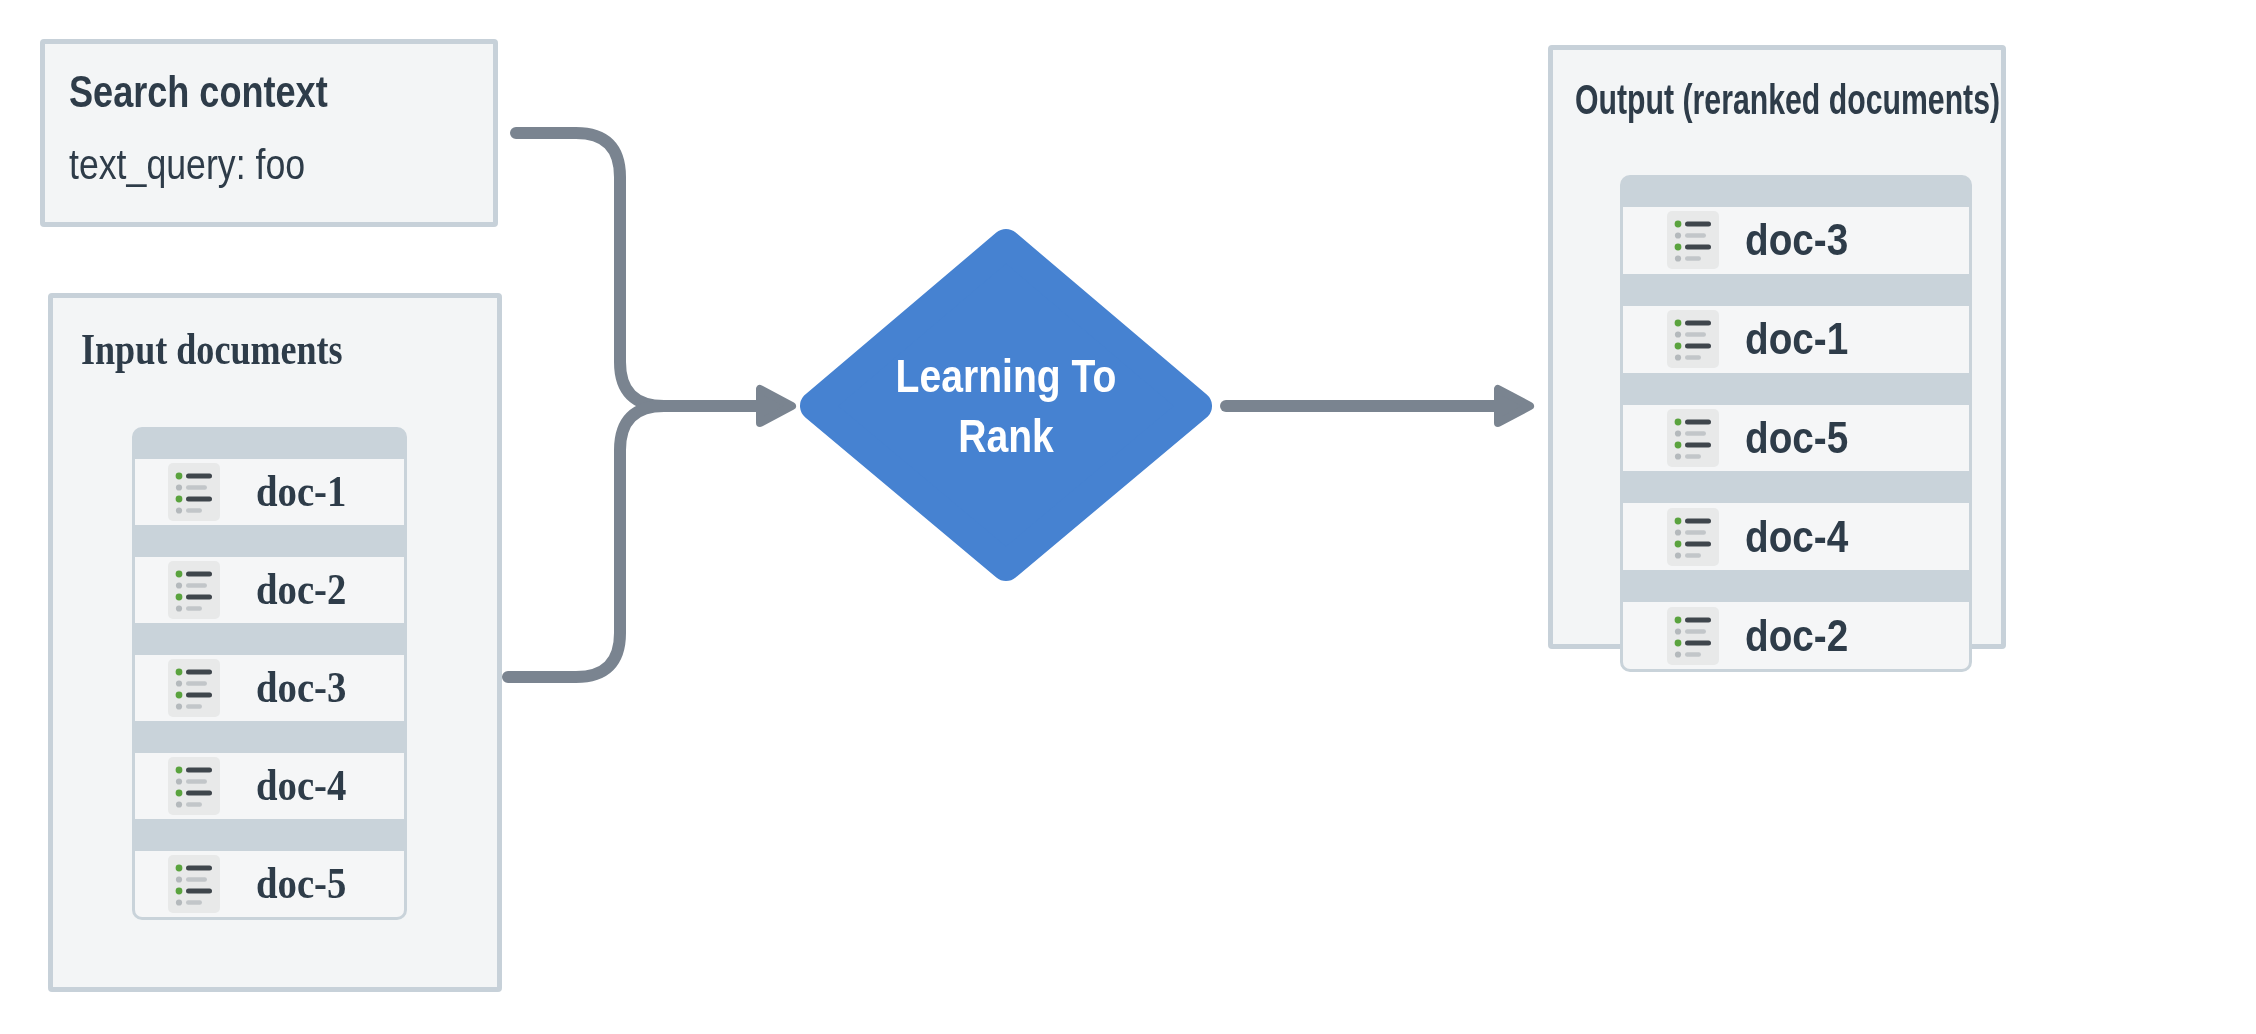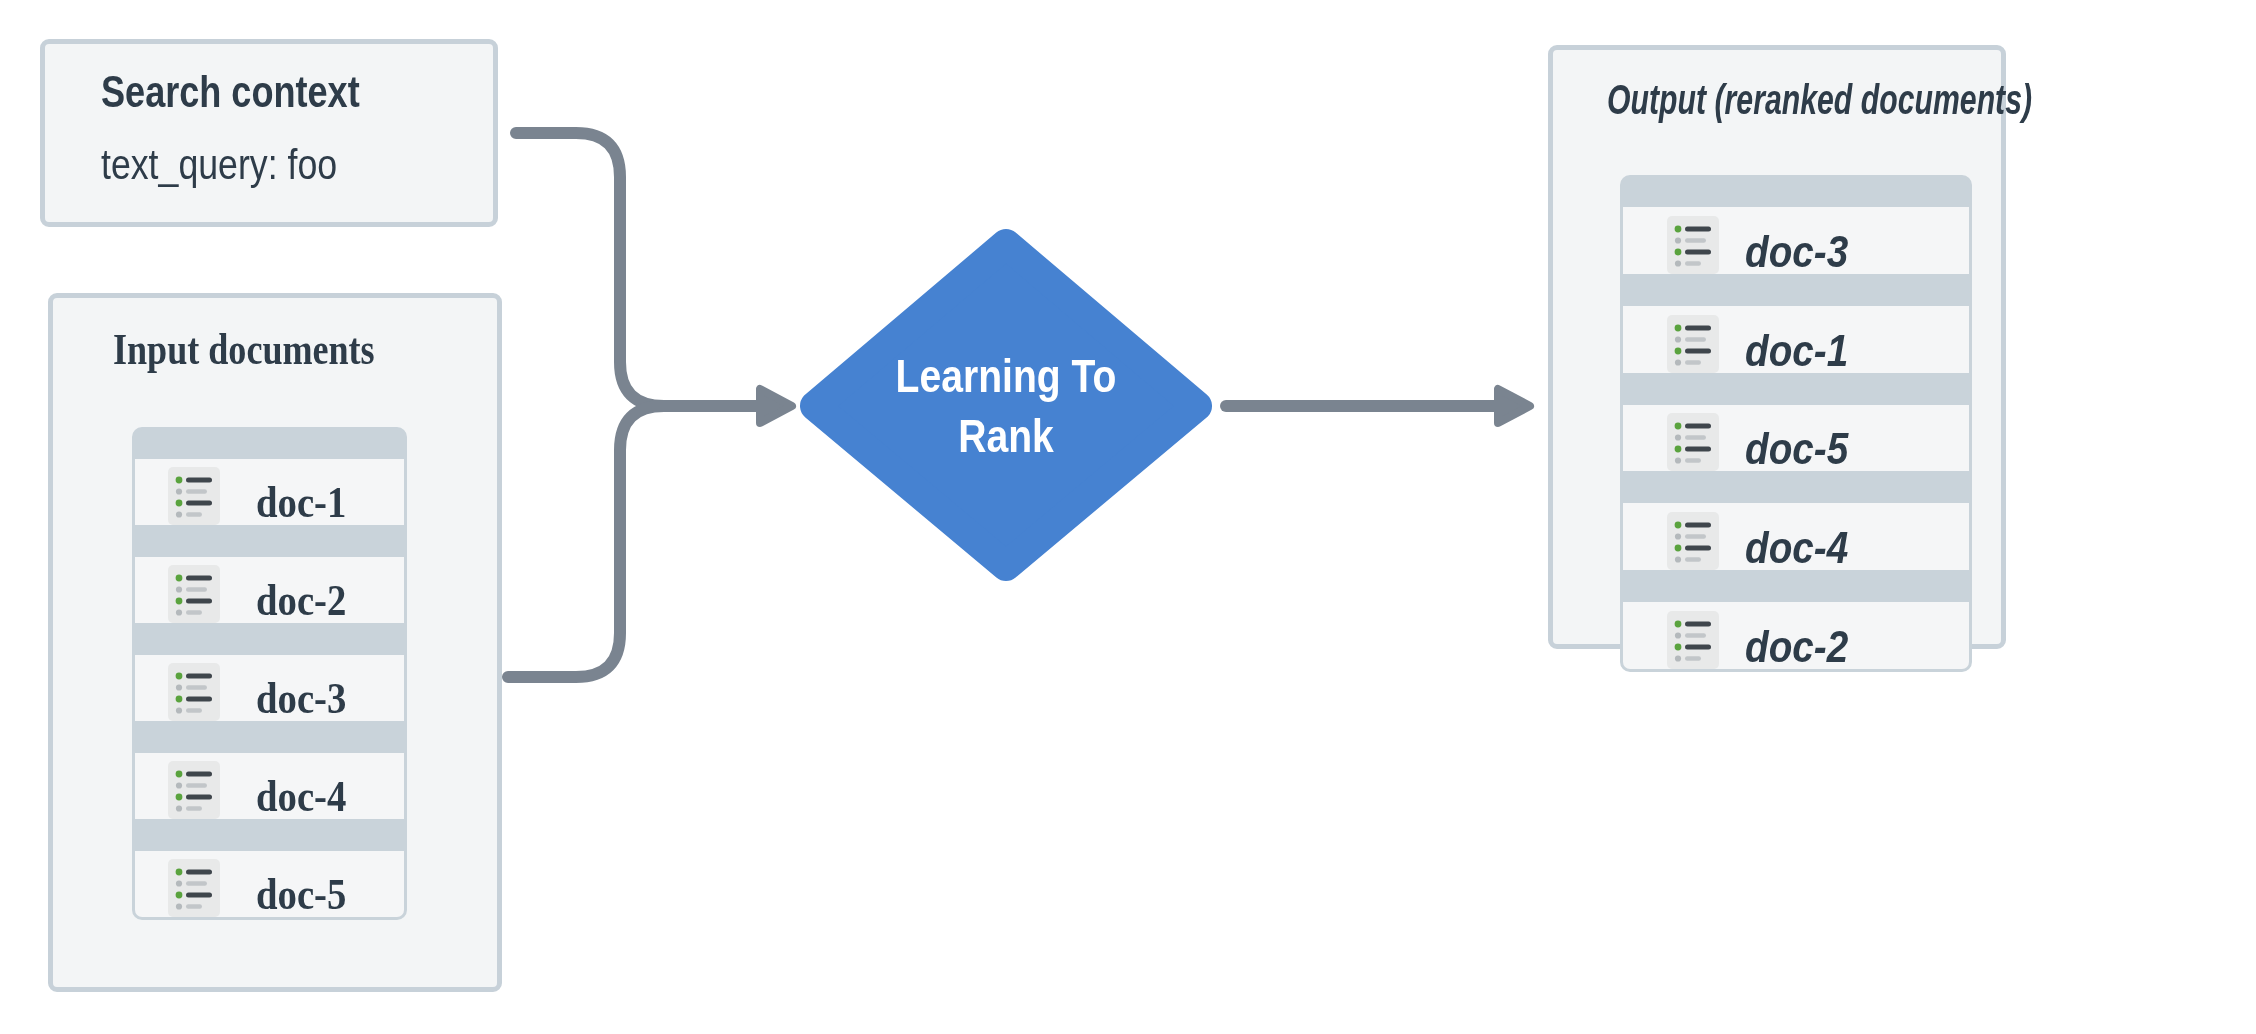--- a/index.html
+++ b/index.html
@@ -9,26 +9,25 @@
     background:#ffffff;
     font-family:"Liberation Sans", sans-serif;
     overflow:hidden;
   }
   #wires{position:absolute;left:0;top:0;z-index:0;}
 
   .panel{
     position:absolute;z-index:1;box-sizing:border-box;
     background:var(--box_bg);
     border:5px solid var(--box_border);
-    border-radius:9px;
-    padding-left:32px;
+    border-radius:4px;
   }
   #search-panel{left:40px;top:39px;width:458px;height:188px;}
   #input-panel{left:48px;top:293px;width:454px;height:699px;font-family:Liberation Serif, serif;}
-  #output-panel{left:1548px;top:45px;width:458px;height:604px;font-style:italic;}
+  #output-panel{left:1548px;top:45px;width:458px;height:604px;}
 
   .panel-title{
     display:inline-block;white-space:nowrap;
     font-weight:700;font-size:44px;line-height:44px;
     color:var(--text_dark);
     transform:scaleX(.82);transform-origin:0 50%;
     margin:26px 0 0 24px;
   }
   #input-panel .panel-title{margin:30px 0 0 28px;}
   #output-panel .panel-title{margin:28px 0 0 22px;transform:scaleX(.72);font-size:42px;}
@@ -45,21 +44,21 @@
     position:absolute;box-sizing:border-box;
     border:3px solid var(--row_border);
     background:var(--row_border);
     border-radius:10px;overflow:hidden;
     display:flex;flex-direction:column;gap:3px;
   }
   #input-list{left:79px;top:129px;width:275px;height:493px;}
   #output-list{left:67px;top:125px;width:352px;height:497px;}
 
   .doc-row{
-    flex:1;display:flex;align-items:flex-end;
+    flex:1;display:flex;align-items:center;
     background:var(--row_bg);
     padding-left:33px;gap:36px;margin-top:29px;
   }
   #output-list .doc-row{padding-left:44px;gap:26px;}
 
   .doc-label{
     display:inline-block;white-space:nowrap;
     font-weight:700;font-size:44px;line-height:44px;
     color:var(--text_dark);
     transform:scaleX(.88);transform-origin:0 50%;

